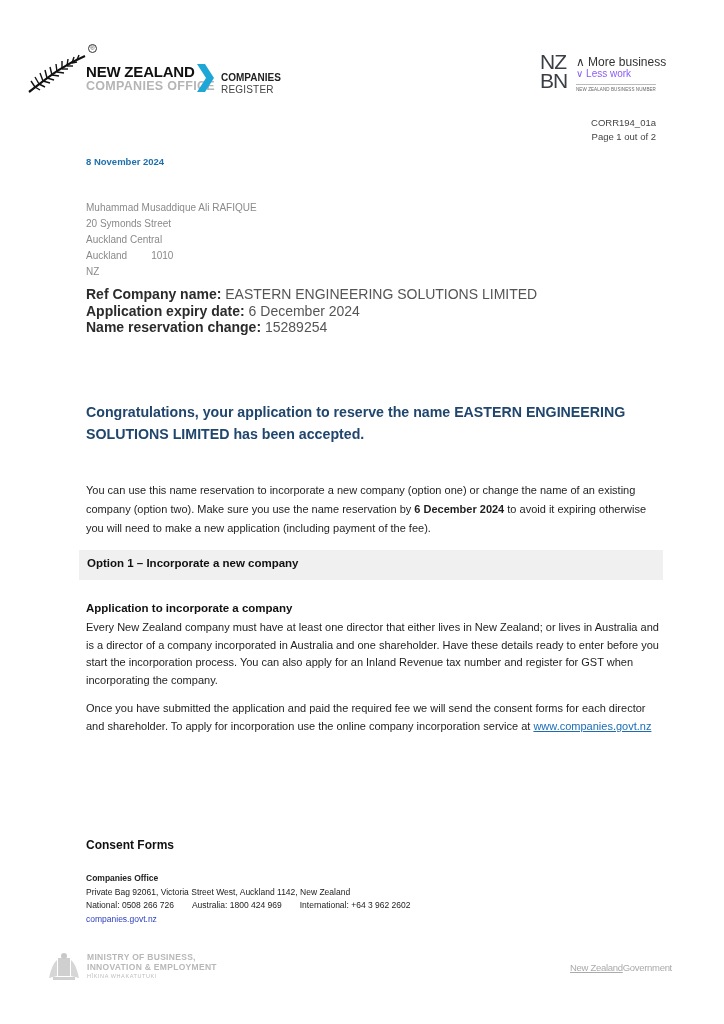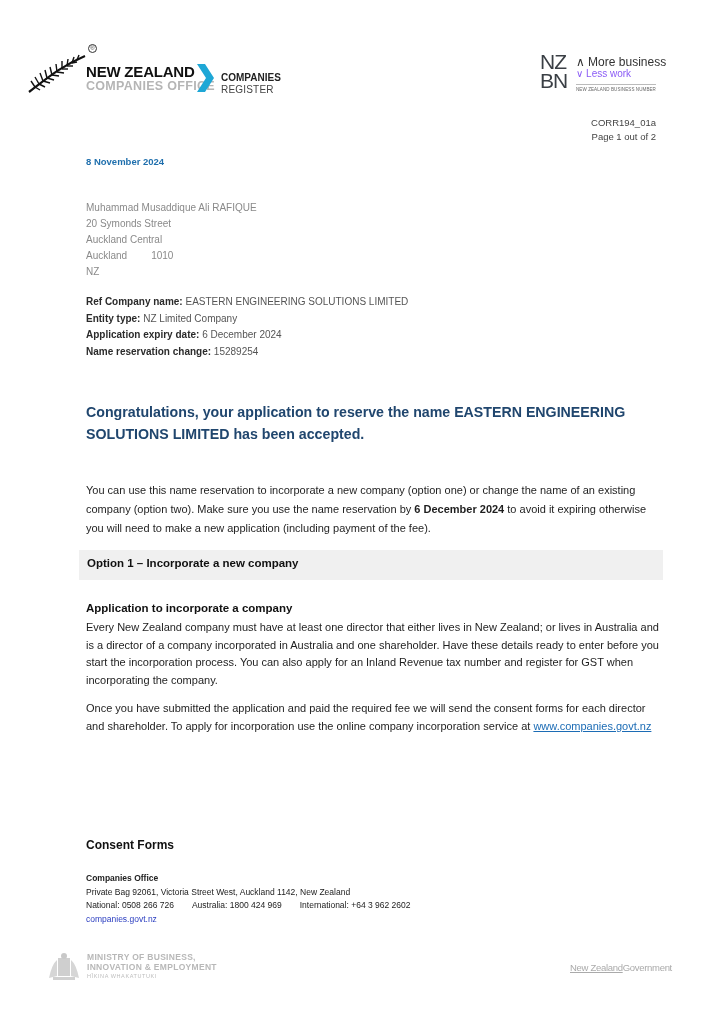--- a/index.html
+++ b/index.html
@@ -22,21 +22,21 @@
   .nzbn-rule { left: 576px; top: 84px; width: 80px; height: 1px; background: #bbb; }
   .nzbn-sub { left: 576px; top: 87px; font-size: 4.5px; color: #666; letter-spacing: 0.1px; }
 
   .docref { right: 68px; top: 116px; text-align: right; font-size: 9.5px; color: #444; line-height: 14px; }
 
   .date { left: 86px; top: 156px; font-size: 9.5px; font-weight: bold; color: #1f6fad; }
 
   .address { left: 86px; top: 200px; font-size: 10px; color: #8a8a8a; line-height: 16px; }
   .address .postcode { margin-left: 24px; }
 
-  .refs { left: 86px; top: 294px; font-size: 10px; color: #555; line-height: 16.5px; }
+  .refs { left: 86px; top: 286px; font-size: 14px; color: #555; line-height: 16.5px; }
   .refs b { color: #2b2b2b; }
 
   .headline { left: 86px; top: 401px; width: 580px; font-size: 14.2px; font-weight: bold; color: #20466e; line-height: 22px; }
 
   .para { left: 86px; font-size: 11px; color: #1e1e1e; line-height: 19px; width: 580px; }
   .p1 { top: 481px; }
 
   .option-bar { left: 79px; top: 550px; width: 584px; height: 30px; background: #f0f0f0; }
   .option-title { left: 87px; top: 557px; font-size: 11.5px; font-weight: bold; color: #111; }
 
@@ -116,21 +116,20 @@
 <div class="abs address">
   <div>Muhammad Musaddique Ali RAFIQUE</div>
   <div>20 Symonds Street</div>
   <div>Auckland Central</div>
   <div><span>Auckland</span><span class="postcode">1010</span></div>
   <div>NZ</div>
 </div>
 
 <div class="abs refs">
   <div><b>Ref Company name:</b><span> EASTERN ENGINEERING SOLUTIONS LIMITED</span></div>
-  <div><b>Entity type:</b><span> NZ Limited Company</span></div>
   <div><b>Application expiry date:</b><span> 6 December 2024</span></div>
   <div><b>Name reservation change:</b><span> 15289254</span></div>
 </div>
 
 <div class="abs headline">Congratulations, your application to reserve the name EASTERN ENGINEERING SOLUTIONS LIMITED has been accepted.</div>
 
 <div class="abs para p1"><span>You can use this name reservation to incorporate a new company (option one) or change the name of an existing company (option two). Make sure you use the name reservation by </span><b>6 December 2024</b><span> to avoid it expiring otherwise you will need to make a new application (including payment of the fee).</span></div>
 
 <div class="abs option-bar"></div>
 <div class="abs option-title">Option 1 – Incorporate a new company</div>

